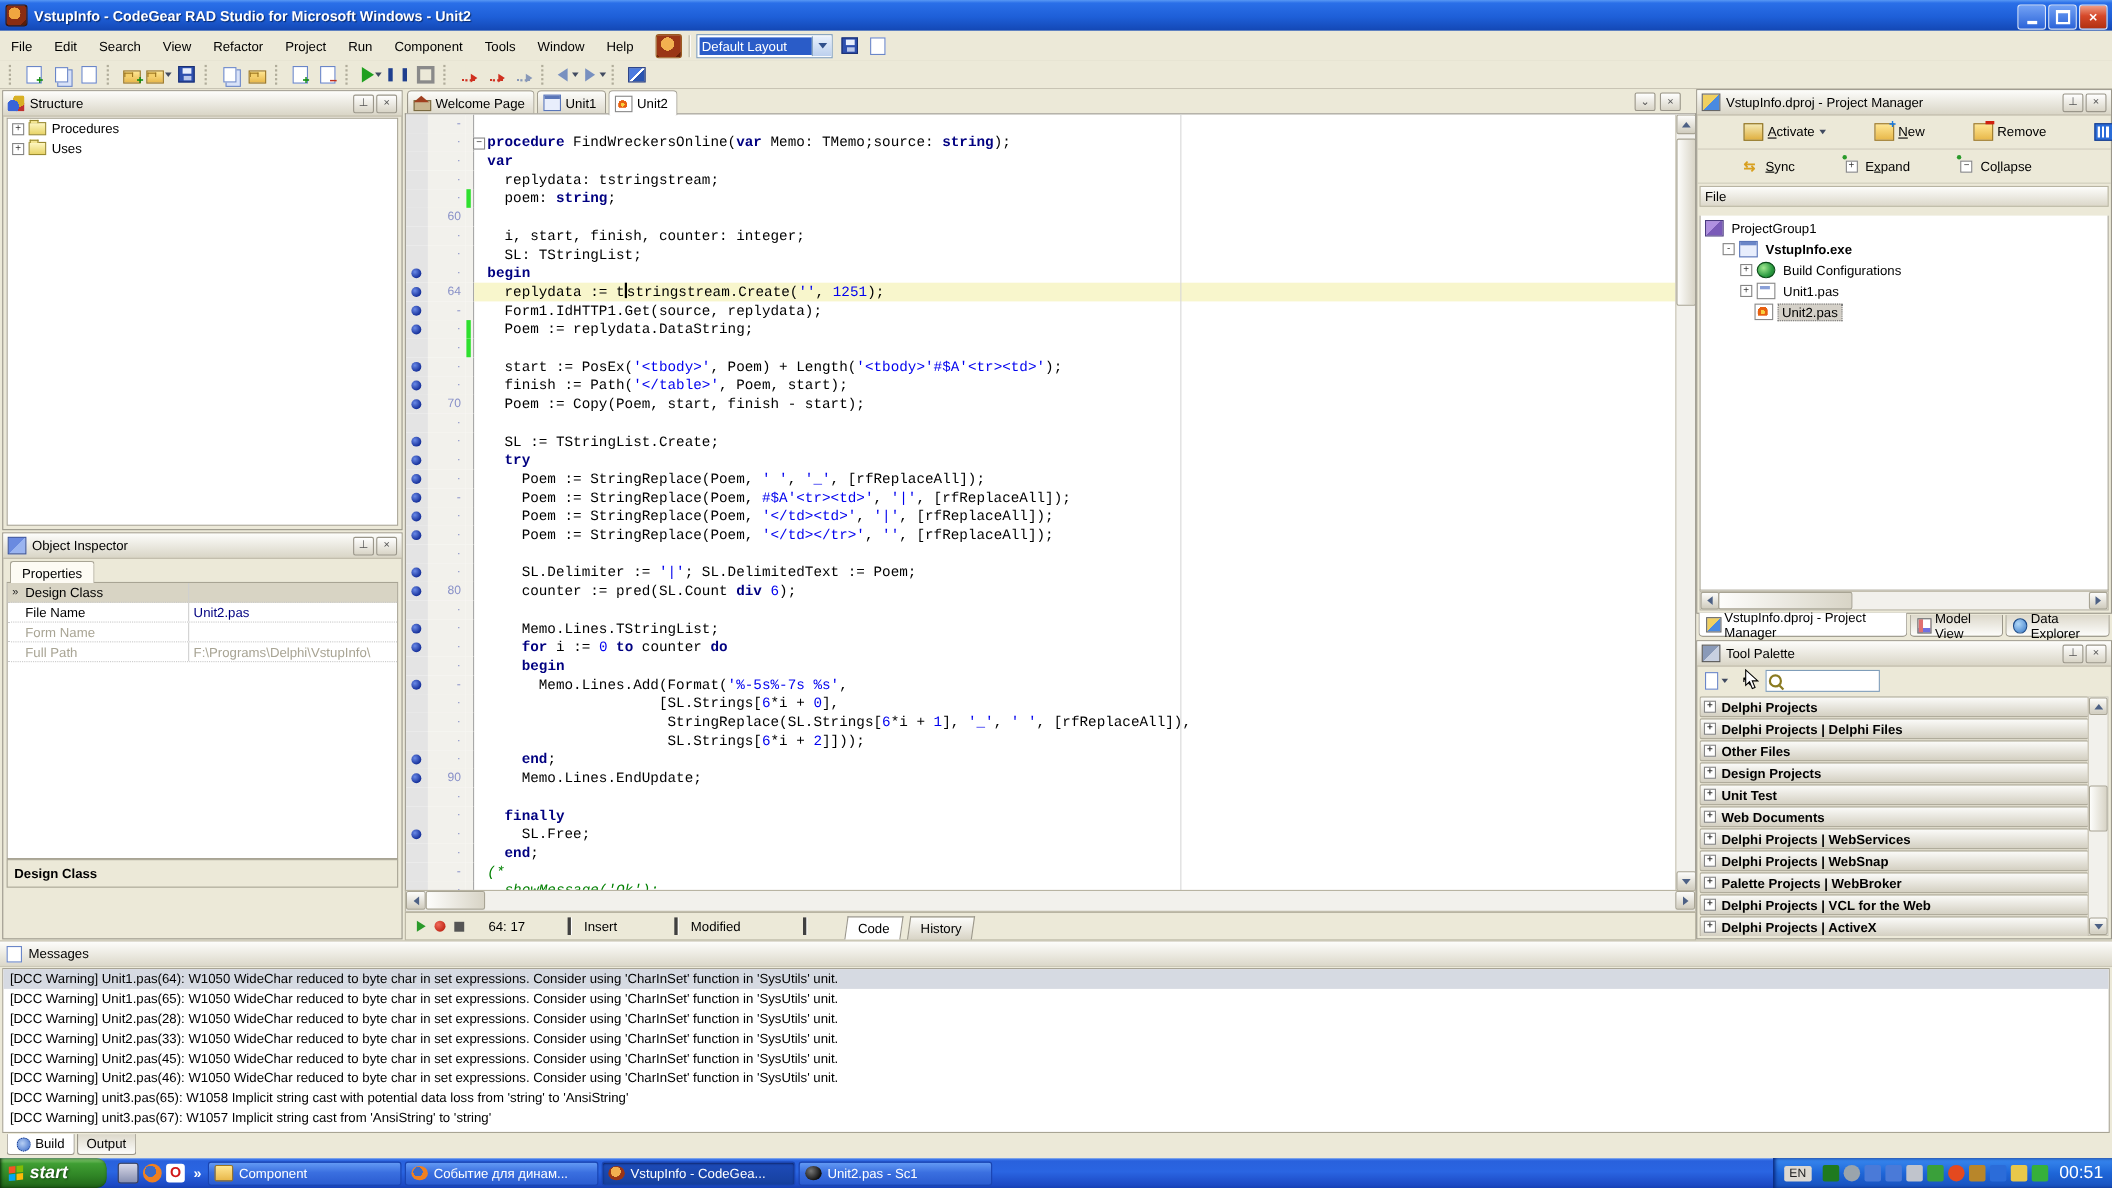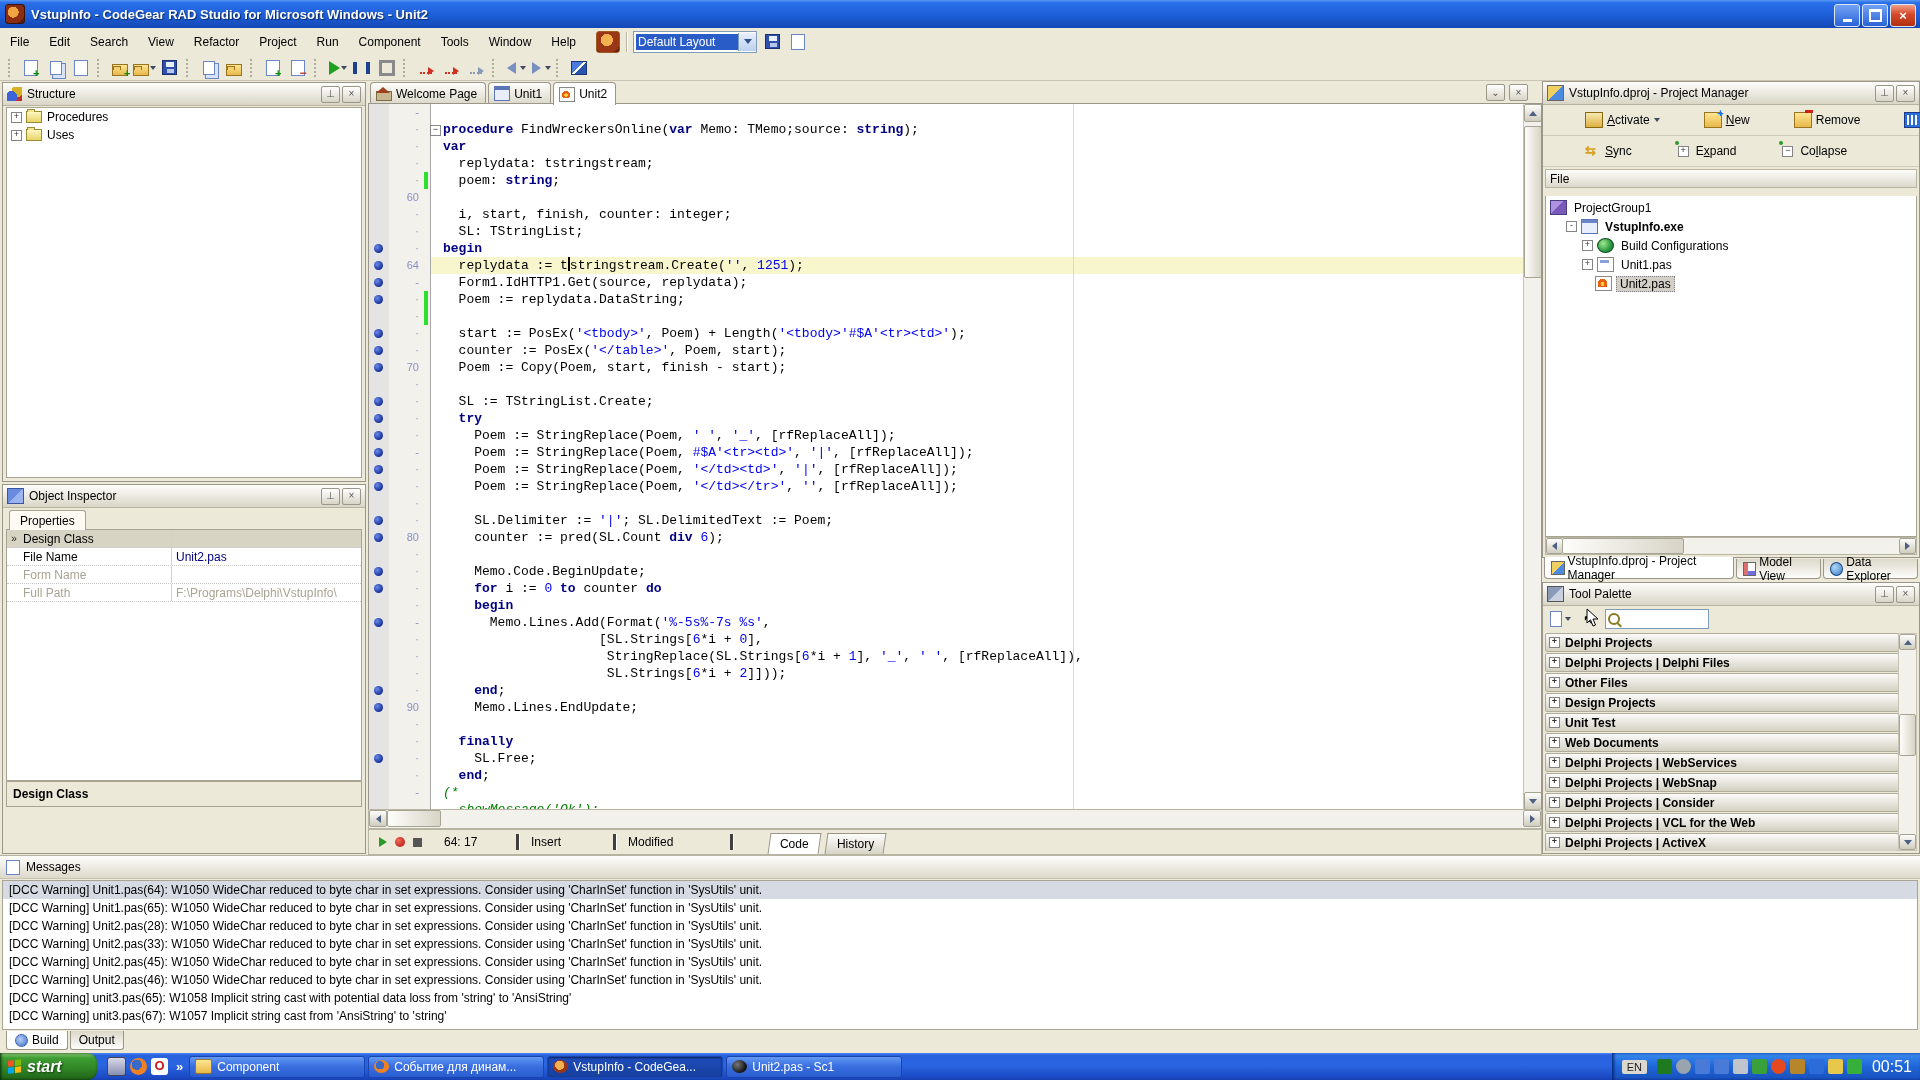--- a/index.html
+++ b/index.html
@@ -441,34 +441,34 @@
       <div class="code-line"><div class="col-mark"></div><div class="col-num">·</div><div class="col-bar"><div class="chgbar"></div></div><div class="col-code"><span class="ct">  poem: </span><span class="ck">string</span><span class="ct">;</span></div></div>
       <div class="code-line"><div class="col-mark"></div><div class="col-num">60</div><div class="col-bar"></div><div class="col-code"></div></div>
       <div class="code-line"><div class="col-mark"></div><div class="col-num">·</div><div class="col-bar"></div><div class="col-code"><span class="ct">  i, start, finish, counter: integer;</span></div></div>
       <div class="code-line"><div class="col-mark"></div><div class="col-num">·</div><div class="col-bar"></div><div class="col-code"><span class="ct">  SL: TStringList;</span></div></div>
       <div class="code-line"><div class="col-mark"><div class="dotmark"></div></div><div class="col-num">·</div><div class="col-bar"></div><div class="col-code"><span class="ck">begin</span></div></div>
       <div class="code-line"><div class="col-mark"><div class="dotmark"></div></div><div class="col-num">64</div><div class="col-bar"></div><div class="col-code hl"><span class="ct">  replydata := t</span><span class="caret"></span><span class="ct">stringstream.Create(</span><span class="cs">''</span><span class="ct">, </span><span class="cn">1251</span><span class="ct">);</span></div></div>
       <div class="code-line"><div class="col-mark"><div class="dotmark"></div></div><div class="col-num">-</div><div class="col-bar"></div><div class="col-code"><span class="ct">  Form1.IdHTTP1.Get(source, replydata);</span></div></div>
       <div class="code-line"><div class="col-mark"><div class="dotmark"></div></div><div class="col-num">·</div><div class="col-bar"><div class="chgbar"></div></div><div class="col-code"><span class="ct">  Poem := replydata.DataString;</span></div></div>
       <div class="code-line"><div class="col-mark"></div><div class="col-num">·</div><div class="col-bar"><div class="chgbar"></div></div><div class="col-code"></div></div>
       <div class="code-line"><div class="col-mark"><div class="dotmark"></div></div><div class="col-num">·</div><div class="col-bar"></div><div class="col-code"><span class="ct">  start := PosEx(</span><span class="cs">'&lt;tbody&gt;'</span><span class="ct">, Poem) + Length(</span><span class="cs">'&lt;tbody&gt;'</span><span class="cn">#$A</span><span class="cs">'&lt;tr&gt;&lt;td&gt;'</span><span class="ct">);</span></div></div>
-      <div class="code-line"><div class="col-mark"><div class="dotmark"></div></div><div class="col-num">·</div><div class="col-bar"></div><div class="col-code"><span class="ct">  counter := PosEx(</span><span class="cs">'&lt;/table&gt;'</span><span class="ct">, Poem, start);</span></div></div>
+      <div class="code-line"><div class="col-mark"><div class="dotmark"></div></div><div class="col-num">·</div><div class="col-bar"></div><div class="col-code"><span class="ct">  finish := Path(</span><span class="cs">'&lt;/table&gt;'</span><span class="ct">, Poem, start);</span></div></div>
       <div class="code-line"><div class="col-mark"><div class="dotmark"></div></div><div class="col-num">70</div><div class="col-bar"></div><div class="col-code"><span class="ct">  Poem := Copy(Poem, start, finish - start);</span></div></div>
       <div class="code-line"><div class="col-mark"></div><div class="col-num">·</div><div class="col-bar"></div><div class="col-code"></div></div>
       <div class="code-line"><div class="col-mark"><div class="dotmark"></div></div><div class="col-num">·</div><div class="col-bar"></div><div class="col-code"><span class="ct">  SL := TStringList.Create;</span></div></div>
       <div class="code-line"><div class="col-mark"><div class="dotmark"></div></div><div class="col-num">·</div><div class="col-bar"></div><div class="col-code"><span class="ct">  </span><span class="ck">try</span></div></div>
       <div class="code-line"><div class="col-mark"><div class="dotmark"></div></div><div class="col-num">·</div><div class="col-bar"></div><div class="col-code"><span class="ct">    Poem := StringReplace(Poem, </span><span class="cs">' '</span><span class="ct">, </span><span class="cs">'_'</span><span class="ct">, [rfReplaceAll]);</span></div></div>
       <div class="code-line"><div class="col-mark"><div class="dotmark"></div></div><div class="col-num">-</div><div class="col-bar"></div><div class="col-code"><span class="ct">    Poem := StringReplace(Poem, </span><span class="cn">#$A</span><span class="cs">'&lt;tr&gt;&lt;td&gt;'</span><span class="ct">, </span><span class="cs">'|'</span><span class="ct">, [rfReplaceAll]);</span></div></div>
       <div class="code-line"><div class="col-mark"><div class="dotmark"></div></div><div class="col-num">·</div><div class="col-bar"></div><div class="col-code"><span class="ct">    Poem := StringReplace(Poem, </span><span class="cs">'&lt;/td&gt;&lt;td&gt;'</span><span class="ct">, </span><span class="cs">'|'</span><span class="ct">, [rfReplaceAll]);</span></div></div>
       <div class="code-line"><div class="col-mark"><div class="dotmark"></div></div><div class="col-num">·</div><div class="col-bar"></div><div class="col-code"><span class="ct">    Poem := StringReplace(Poem, </span><span class="cs">'&lt;/td&gt;&lt;/tr&gt;'</span><span class="ct">, </span><span class="cs">''</span><span class="ct">, [rfReplaceAll]);</span></div></div>
       <div class="code-line"><div class="col-mark"></div><div class="col-num">·</div><div class="col-bar"></div><div class="col-code"></div></div>
       <div class="code-line"><div class="col-mark"><div class="dotmark"></div></div><div class="col-num">·</div><div class="col-bar"></div><div class="col-code"><span class="ct">    SL.Delimiter := </span><span class="cs">'|'</span><span class="ct">; SL.DelimitedText := Poem;</span></div></div>
       <div class="code-line"><div class="col-mark"><div class="dotmark"></div></div><div class="col-num">80</div><div class="col-bar"></div><div class="col-code"><span class="ct">    counter := pred(SL.Count </span><span class="ck">div</span><span class="ct"> </span><span class="cn">6</span><span class="ct">);</span></div></div>
       <div class="code-line"><div class="col-mark"></div><div class="col-num">·</div><div class="col-bar"></div><div class="col-code"></div></div>
-      <div class="code-line"><div class="col-mark"><div class="dotmark"></div></div><div class="col-num">·</div><div class="col-bar"></div><div class="col-code"><span class="ct">    Memo.Code.BeginUpdate;</span></div></div>
+      <div class="code-line"><div class="col-mark"><div class="dotmark"></div></div><div class="col-num">·</div><div class="col-bar"></div><div class="col-code"><span class="ct">    Memo.Lines.TStringList;</span></div></div>
       <div class="code-line"><div class="col-mark"><div class="dotmark"></div></div><div class="col-num">·</div><div class="col-bar"></div><div class="col-code"><span class="ct">    </span><span class="ck">for</span><span class="ct"> i := </span><span class="cn">0</span><span class="ct"> </span><span class="ck">to</span><span class="ct"> counter </span><span class="ck">do</span></div></div>
       <div class="code-line"><div class="col-mark"></div><div class="col-num">·</div><div class="col-bar"></div><div class="col-code"><span class="ct">    </span><span class="ck">begin</span></div></div>
       <div class="code-line"><div class="col-mark"><div class="dotmark"></div></div><div class="col-num">-</div><div class="col-bar"></div><div class="col-code"><span class="ct">      Memo.Lines.Add(Format(</span><span class="cs">'%-5s%-7s %s'</span><span class="ct">,</span></div></div>
       <div class="code-line"><div class="col-mark"></div><div class="col-num">·</div><div class="col-bar"></div><div class="col-code"><span class="ct">                    [SL.Strings[</span><span class="cn">6</span><span class="ct">*i + </span><span class="cn">0</span><span class="ct">],</span></div></div>
       <div class="code-line"><div class="col-mark"></div><div class="col-num">·</div><div class="col-bar"></div><div class="col-code"><span class="ct">                     StringReplace(SL.Strings[</span><span class="cn">6</span><span class="ct">*i + </span><span class="cn">1</span><span class="ct">], </span><span class="cs">'_'</span><span class="ct">, </span><span class="cs">' '</span><span class="ct">, [rfReplaceAll]),</span></div></div>
       <div class="code-line"><div class="col-mark"></div><div class="col-num">·</div><div class="col-bar"></div><div class="col-code"><span class="ct">                     SL.Strings[</span><span class="cn">6</span><span class="ct">*i + </span><span class="cn">2</span><span class="ct">]]));</span></div></div>
       <div class="code-line"><div class="col-mark"><div class="dotmark"></div></div><div class="col-num">·</div><div class="col-bar"></div><div class="col-code"><span class="ct">    </span><span class="ck">end</span><span class="ct">;</span></div></div>
       <div class="code-line"><div class="col-mark"><div class="dotmark"></div></div><div class="col-num">90</div><div class="col-bar"></div><div class="col-code"><span class="ct">    Memo.Lines.EndUpdate;</span></div></div>
       <div class="code-line"><div class="col-mark"></div><div class="col-num">·</div><div class="col-bar"></div><div class="col-code"></div></div>
       <div class="code-line"><div class="col-mark"></div><div class="col-num">·</div><div class="col-bar"></div><div class="col-code"><span class="ct">  </span><span class="ck">finally</span></div></div>
@@ -665,21 +665,21 @@
         <div class="tp-cat">
           <div class="expander">+</div>
           <span>Delphi Projects | WebServices</span>
         </div>
         <div class="tp-cat">
           <div class="expander">+</div>
           <span>Delphi Projects | WebSnap</span>
         </div>
         <div class="tp-cat">
           <div class="expander">+</div>
-          <span>Delphi Projects | Consider</span>
+          <span>Palette Projects | WebBroker</span>
         </div>
         <div class="tp-cat">
           <div class="expander">+</div>
           <span>Delphi Projects | VCL for the Web</span>
         </div>
         <div class="tp-cat">
           <div class="expander">+</div>
           <span>Delphi Projects | ActiveX</span>
         </div>
         <div class="tp-scroll">

